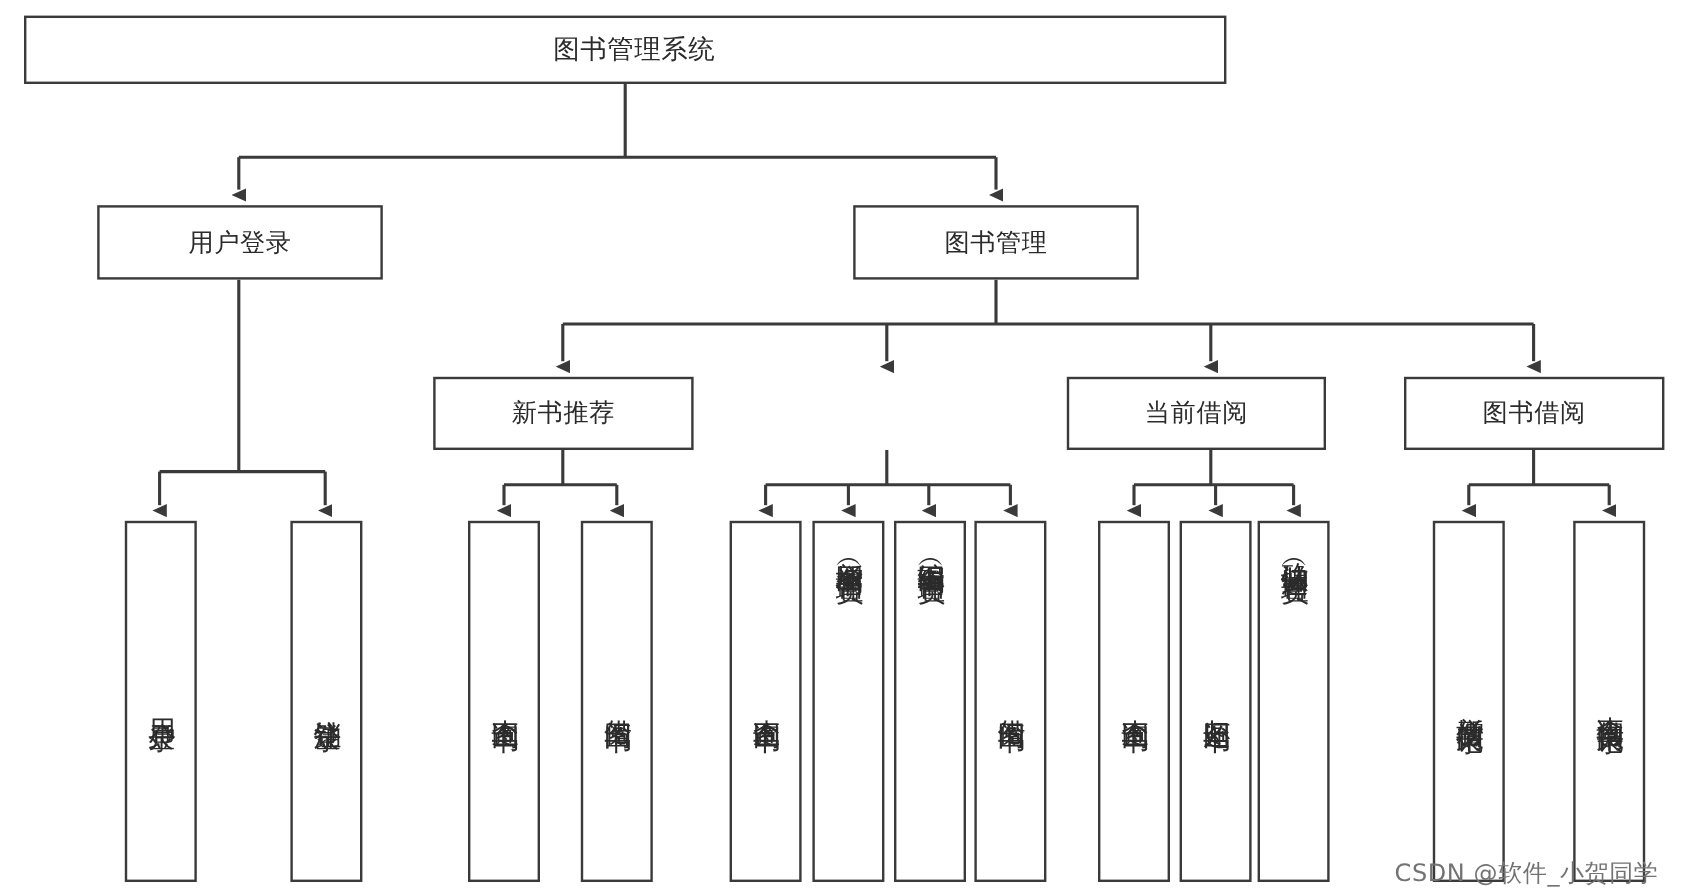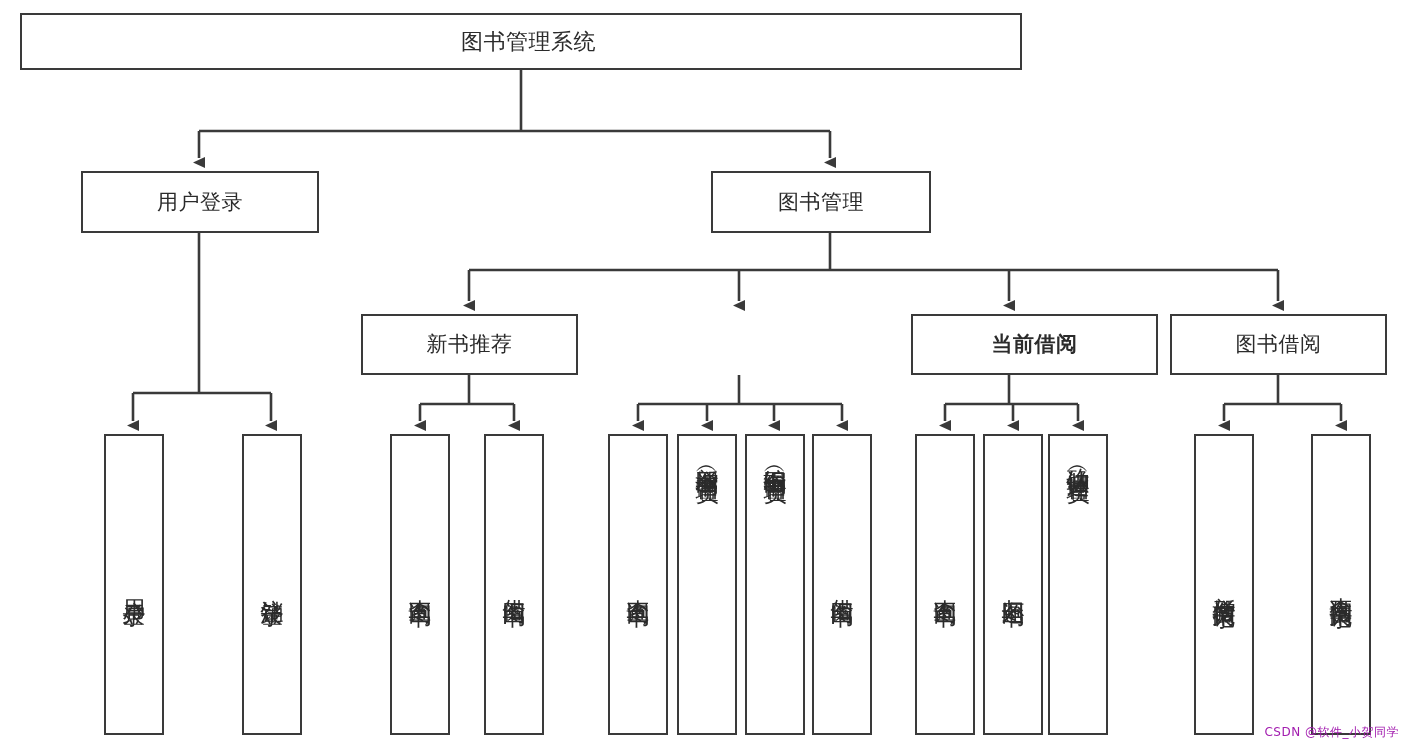--- a/index.html
+++ b/index.html
@@ -59,24 +59,24 @@
     letter-spacing:2px;
     line-height:1;
     white-space:nowrap;
   }
   .node.vert.mid{
     align-items:center;
     padding-top:0;
   }
   .watermark{
     position:absolute;
-    right:6px;
+    right:23px;
     bottom:6px;
-    font-size:12px;
-    color:#a21caf;
+    font-size:20px;
+    color:#737373;
     letter-spacing:0.5px;
     z-index:5;
     white-space:nowrap;
   }
 </style>
 </head>
 <body>
 
 <div id="canvas">
 
@@ -130,28 +130,28 @@
     </g>
   </svg>
 
   <div class="node horiz root" style="left:20px; top:13px; width:1002px; height:57px;padding-left:15px;">
     <span class="lbl">图书管理系统</span>
   </div>
 
   <div class="node horiz" style="left:81px; top:171px; width:238px; height:62px;">
     <span class="lbl">用户登录</span>
   </div>
-  <div class="node horiz" style="left:711px; top:171px; width:220px; height:62px;">
+  <div class="node horiz" style="left:711px; top:171px; width:238px; height:62px;">
     <span class="lbl">图书管理</span>
   </div>
 
   <div class="node horiz" style="left:361px; top:314px; width:217px; height:61px;">
     <span class="lbl">新书推荐</span>
   </div>
-  <div class="node horiz" style="left:911px; top:314px; width:247px; height:61px;font-weight:bold;">
+  <div class="node horiz" style="left:889px; top:314px; width:216px; height:61px;">
     <span class="lbl">当前借阅</span>
   </div>
   <div class="node horiz" style="left:1170px; top:314px; width:217px; height:61px;">
     <span class="lbl">图书借阅</span>
   </div>
 
   <div class="node vert mid" style="left:104px; top:434px; width:60px; height:301px;">
     <span class="lbl">用户登录</span>
   </div>
   <div class="node vert mid" style="left:242px; top:434px; width:60px; height:301px;">

